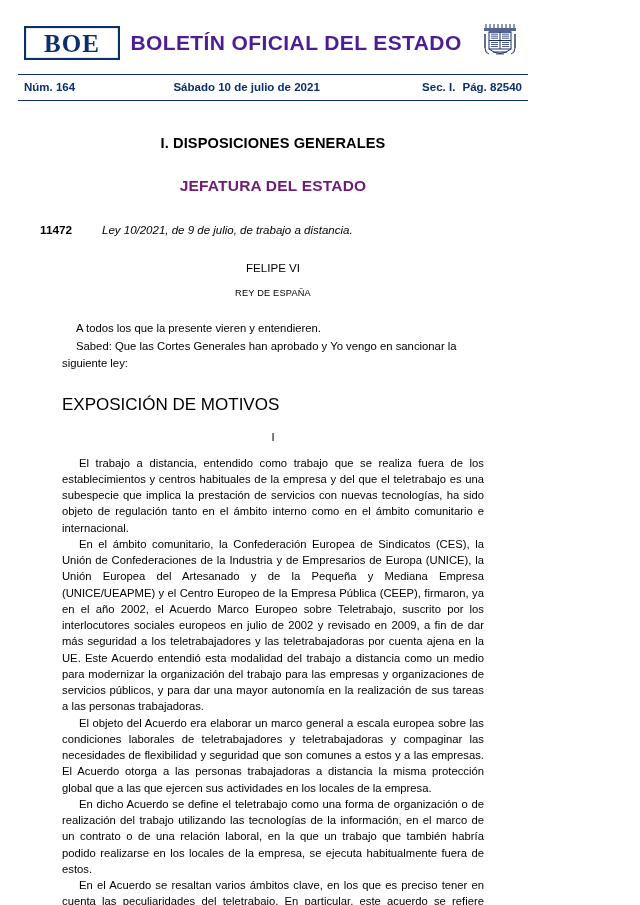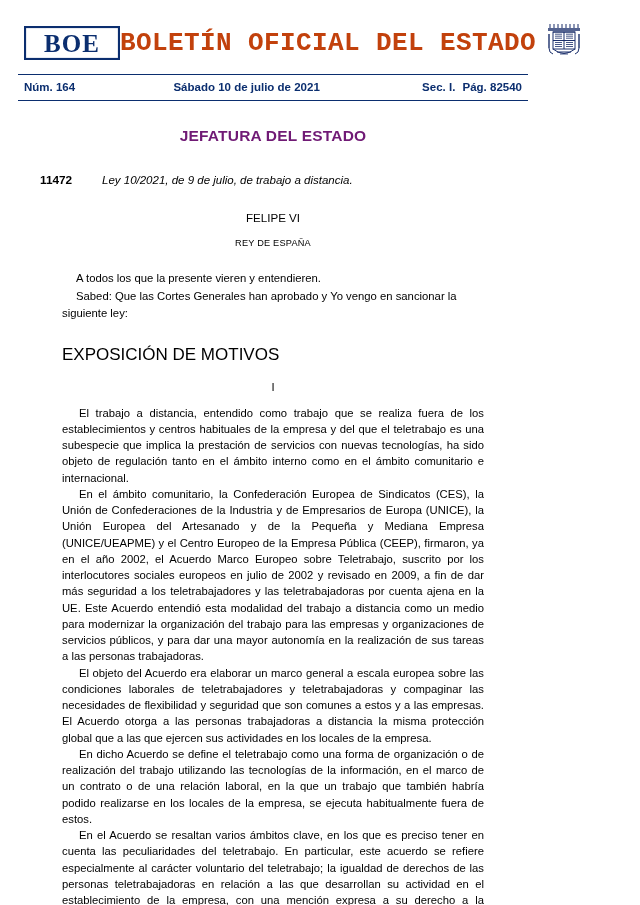--- a/index.html
+++ b/index.html
@@ -34,25 +34,25 @@
     flex: 0 0 auto;
     width: 96px;
     height: 34px;
     display: flex;
     align-items: center;
   }
   .boe-logo svg { display: block; }
   .masthead-title {
     flex: 1 1 auto;
     text-align: center;
-    font-size: 26px;
+    font-size: 21px;
     font-weight: bold;
     letter-spacing: 0.4px;
-    color: #c2410c;
-    font-family: Liberation Mono, monospace;
+    color: #4c1d95;
+    font-family: Liberation Sans, sans-serif;
     white-space: nowrap;
   }
   .crest {
     flex: 0 0 auto;
     width: 50px;
     height: 42px;
     display: flex;
     align-items: center;
     justify-content: flex-end;
   }
@@ -219,20 +219,21 @@
     <div class="mid">Sábado 10 de julio de 2021</div>
     <div class="right">
       <span>Sec. I.</span>
       <span>Pág. 82540</span>
     </div>
   </div>
   <div class="hdr-rule-bot"></div>
 
   <div class="content">
 
+    <div class="sec-title">I. DISPOSICIONES GENERALES</div>
     <div class="org-title">JEFATURA DEL ESTADO</div>
 
     <div class="norma-row">
       <div class="norma-num">11472</div>
       <div class="norma-ttl">Ley 10/2021, de 9 de julio, de trabajo a distancia.</div>
     </div>
 
     <div class="king">FELIPE VI</div>
     <div class="king-sub">REY DE ESPAÑA</div>
 

